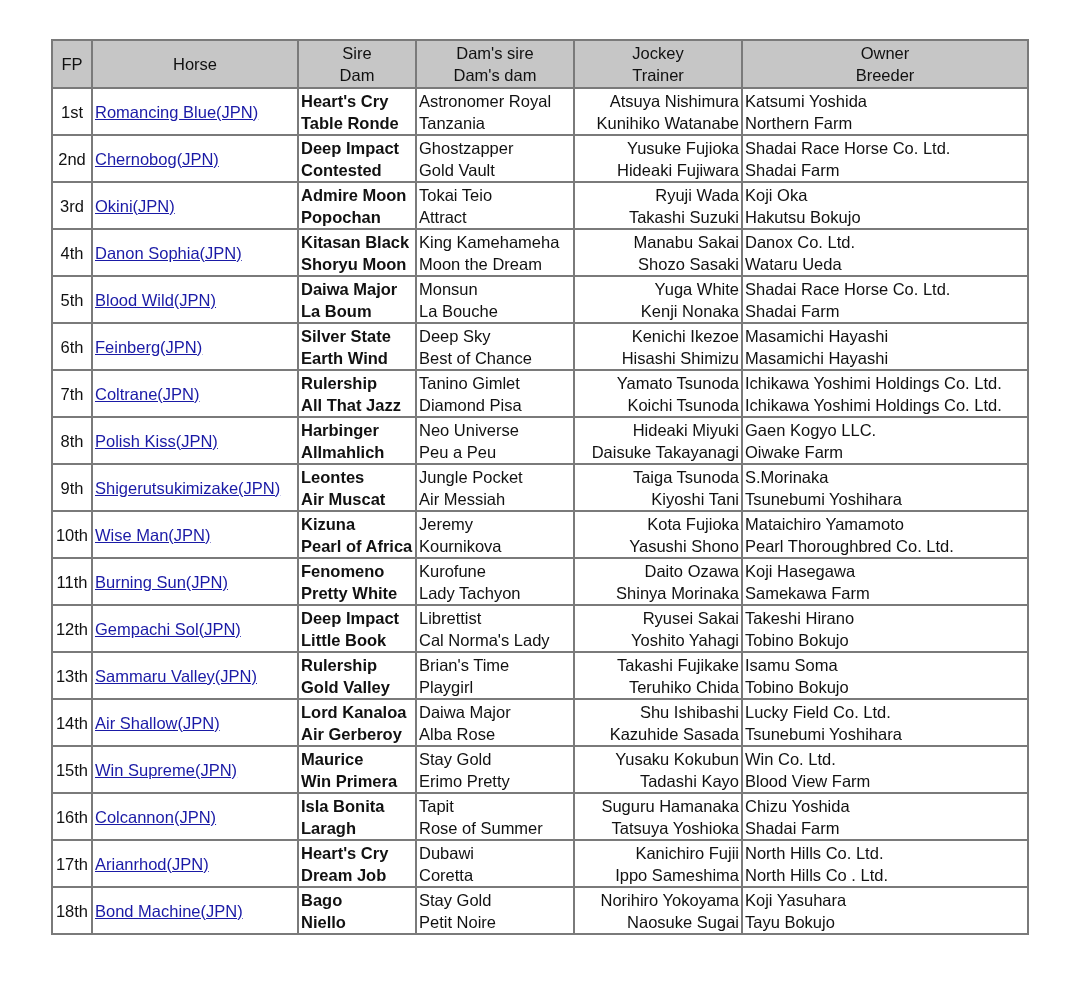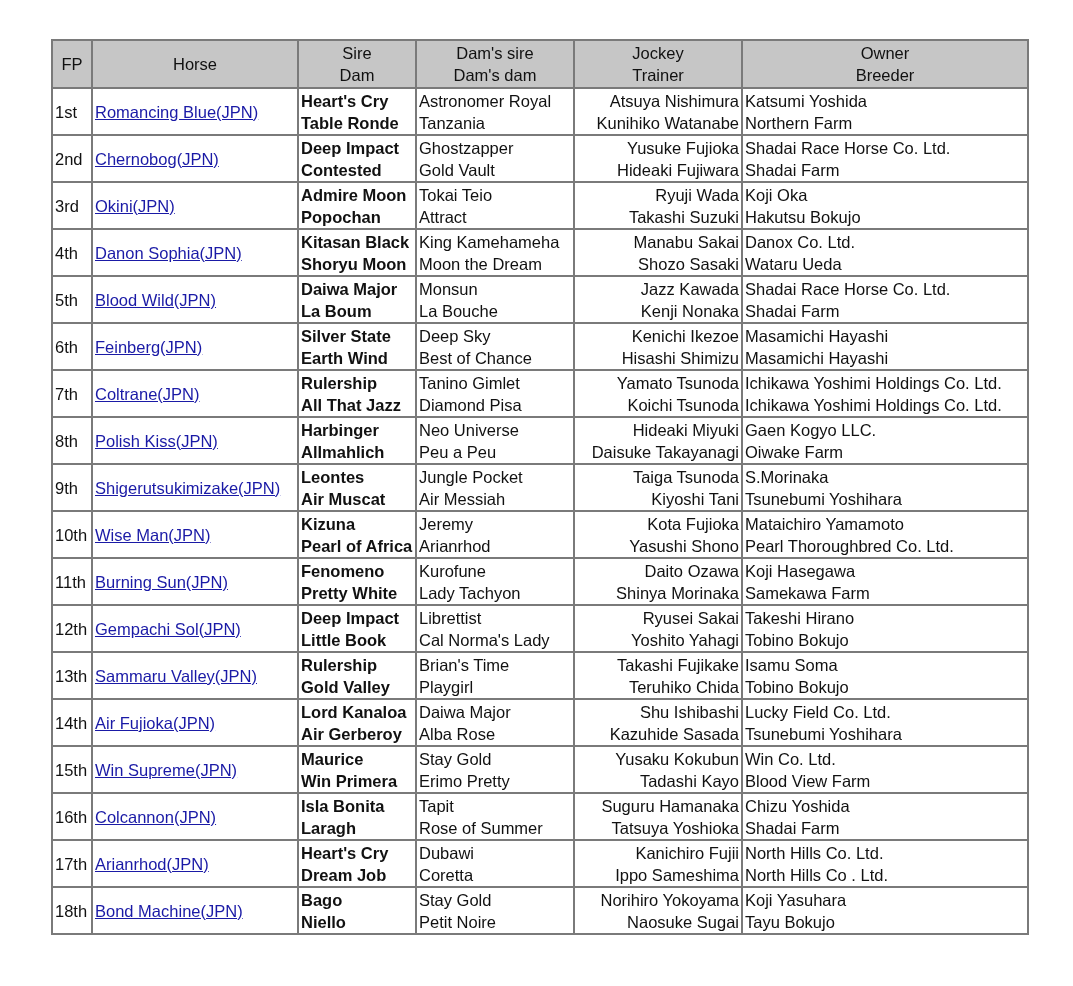--- a/index.html
+++ b/index.html
@@ -19,21 +19,21 @@
     line-height: 22px;
     vertical-align: middle;
   }
   table.results th {
     background: #c6c6c6;
     font-weight: normal;
     text-align: center;
     height: 46px;
   }
   table.results td { height: 45px; white-space: nowrap; }
-  td.fp { text-align: left; width: 34px; margin-top: 36px; }
+  td.fp { text-align: center; width: 34px; margin-top: 36px; }
   td.horse { width: 200px; }
   td.sire { width: 112px; font-weight: bold; }
   td.dsire { width: 152px; }
   td.jockey { width: 162px; text-align: right; }
   td.owner { width: 280px; margin-left: 36px; }
   a.horse-link { color: #1a1aa6; text-decoration: underline; }
   .line { display: block; }
 </style>
 </head>
 <body>
@@ -155,21 +155,21 @@
     <td class="horse"><a class="horse-link" href="#">Blood Wild(JPN)</a></td>
     <td class="sire">
       <span class="line">Daiwa Major</span>
       <span class="line">La Boum</span>
     </td>
     <td class="dsire">
       <span class="line">Monsun</span>
       <span class="line">La Bouche</span>
     </td>
     <td class="jockey">
-      <span class="line">Jazz Kawada</span>
+      <span class="line">Yuga White</span>
       <span class="line">Kenji Nonaka</span>
     </td>
     <td class="owner">
       <span class="line">Shadai Race Horse Co. Ltd.</span>
       <span class="line">Shadai Farm</span>
     </td>
   </tr>
 
   <tr>
     <td class="fp"><span>6th</span></td>
@@ -257,21 +257,21 @@
 
   <tr>
     <td class="fp"><span>10th</span></td>
     <td class="horse"><a class="horse-link" href="#">Wise Man(JPN)</a></td>
     <td class="sire">
       <span class="line">Kizuna</span>
       <span class="line">Pearl of Africa</span>
     </td>
     <td class="dsire">
       <span class="line">Jeremy</span>
-      <span class="line">Arianrhod</span>
+      <span class="line">Kournikova</span>
     </td>
     <td class="jockey">
       <span class="line">Kota Fujioka</span>
       <span class="line">Yasushi Shono</span>
     </td>
     <td class="owner">
       <span class="line">Mataichiro Yamamoto</span>
       <span class="line">Pearl Thoroughbred Co. Ltd.</span>
     </td>
   </tr>
@@ -334,21 +334,21 @@
       <span class="line">Teruhiko Chida</span>
     </td>
     <td class="owner">
       <span class="line">Isamu Soma</span>
       <span class="line">Tobino Bokujo</span>
     </td>
   </tr>
 
   <tr>
     <td class="fp"><span>14th</span></td>
-    <td class="horse"><a class="horse-link" href="#">Air Fujioka(JPN)</a></td>
+    <td class="horse"><a class="horse-link" href="#">Air Shallow(JPN)</a></td>
     <td class="sire">
       <span class="line">Lord Kanaloa</span>
       <span class="line">Air Gerberoy</span>
     </td>
     <td class="dsire">
       <span class="line">Daiwa Major</span>
       <span class="line">Alba Rose</span>
     </td>
     <td class="jockey">
       <span class="line">Shu Ishibashi</span>

